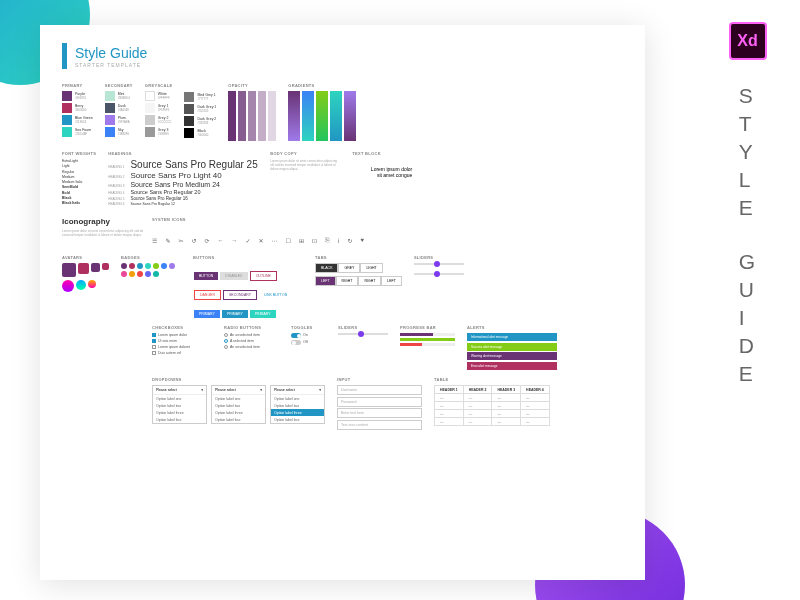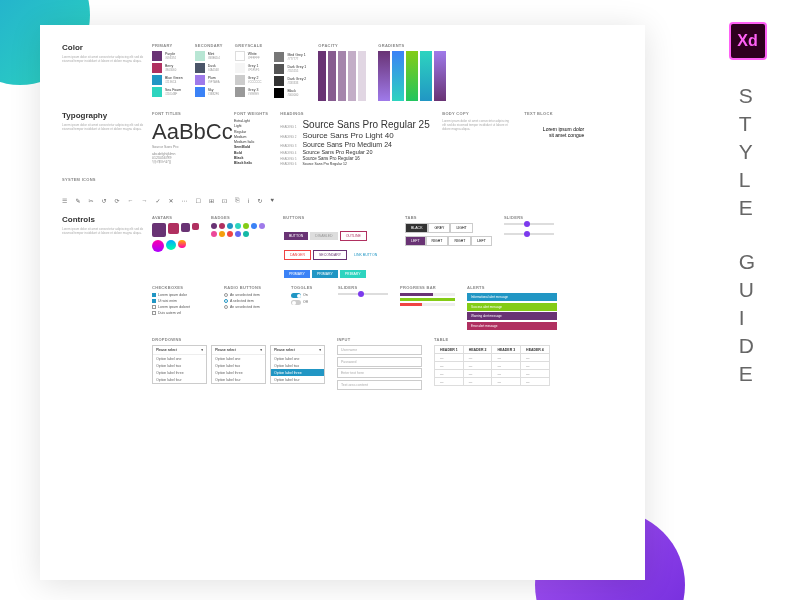--- a/index.html
+++ b/index.html
@@ -81,26 +81,29 @@
       <div class="side-gap"></div>
       <div class="side-letter">G</div>
       <div class="side-letter">U</div>
       <div class="side-letter">I</div>
       <div class="side-letter">D</div>
       <div class="side-letter">E</div>
     </div>
 </div>
 
 <div class="artboard">
+  <div class="title-bar">
+    <div class="title-accent"></div>
+    <div>
+      <div class="title-main">Style Guide</div>
+      <div class="title-sub">STARTER TEMPLATE</div>
+    </div>
+  </div>
 
   <div class="section">
-    <div class="section-left">
-      <div class="section-title">Color</div>
-      <div class="section-desc">Lorem ipsum dolor sit amet consectetur adipiscing elit sed do eiusmod tempor incididunt ut labore et dolore magna aliqua.</div>
-    </div>
     <div class="section-right">
       <div class="col" id="col-primary">
           <div class="col-head">PRIMARY</div>
           <div class="swatch-row">
             <div class="swatch" style="background:#693374;"></div>
             <div>
               <div class="swatch-label">Purple</div>
               <div class="swatch-hex">#693374</div>
             </div>
           </div>
@@ -235,33 +238,21 @@
             <div class="grad-bar" style="background: linear-gradient(rgb(59, 130, 246), rgb(45, 212, 191));"></div>
             <div class="grad-bar" style="background: linear-gradient(rgb(132, 204, 22), rgb(34, 197, 94));"></div>
             <div class="grad-bar" style="background: linear-gradient(rgb(45, 212, 191), rgb(33, 150, 196));"></div>
             <div class="grad-bar" style="background: linear-gradient(rgb(159, 122, 234), rgb(105, 51, 116));"></div>
           </div>
       </div>
     </div>
   </div>
 
   <div class="section">
-    <div class="section-left">
-      <div class="section-title">Typography</div>
-      <div class="section-desc">Lorem ipsum dolor sit amet consectetur adipiscing elit sed do eiusmod tempor incididunt ut labore et dolore magna aliqua.</div>
-    </div>
     <div class="section-right">
-      <div class="col" style="width:70px">
-        <div class="col-head">FONT TITLES</div>
-        <div class="typo-sample">AaBbCc</div>
-        <div class="typo-sub">Source Sans Pro</div>
-        <div class="typo-sub" style="margin-top:3px;white-space:pre-line">abcdefghijklmn
-0123456789
-!@#$%^&amp;*()</div>
-      </div>
       <div class="col">
         <div class="col-head">FONT WEIGHTS</div>
         <div class="weight-list" id="weights">
             <div style="font-weight: 200;">ExtraLight</div>
             <div style="font-weight: 280;">Light</div>
             <div style="font-weight: 360;">Regular</div>
             <div style="font-weight: 440;">Medium</div>
             <div style="font-weight: 520;">Medium Italic</div>
             <div style="font-weight: 600;">SemiBold</div>
             <div style="font-weight: 680;">Bold</div>
@@ -304,20 +295,24 @@
       </div>
       <div class="col" style="width:60px">
         <div class="col-head">TEXT BLOCK</div>
         <div style="font-size:5px;text-align:right;white-space:pre-line;margin-top:10px">Lorem ipsum dolor
 sit amet congue</div>
       </div>
     </div>
   </div>
 
   <div class="section">
+    <div class="section-left">
+      <div class="section-title">Iconography</div>
+      <div class="section-desc">Lorem ipsum dolor sit amet consectetur adipiscing elit sed do eiusmod tempor incididunt ut labore et dolore magna aliqua.</div>
+    </div>
     <div class="section-right" style="flex-direction:column">
       <div class="col-head">SYSTEM ICONS</div>
       <div class="icon-row" id="icon-row">
           <span>☰</span>
           <span>✎</span>
           <span>✂</span>
           <span>↺</span>
           <span>⟳</span>
           <span>←</span>
           <span>→</span>
@@ -329,24 +324,20 @@
           <span>⊡</span>
           <span>⎘</span>
           <span>ℹ</span>
           <span>↻</span>
           <span>♥</span>
         </div>
     </div>
   </div>
 
   <div class="section" style="margin-bottom:6px">
-    <div class="section-left">
-      <div class="section-title">Controls</div>
-      <div class="section-desc">Lorem ipsum dolor sit amet consectetur adipiscing elit sed do eiusmod tempor incididunt ut labore et dolore magna aliqua.</div>
-    </div>
     <div class="section-right">
       <div class="col">
         <div class="col-head">AVATARS</div>
         <div class="avatar-set">
           <div class="avatar" style="width:14px;height:14px;background:#693374"></div>
           <div class="avatar" style="width:11px;height:11px;background:#B03060"></div>
           <div class="avatar" style="width:9px;height:9px;background:#693374"></div>
           <div class="avatar" style="width:7px;height:7px;background:#B03060"></div>
         </div>
         <div class="avatar-set" style="margin-top:3px">

